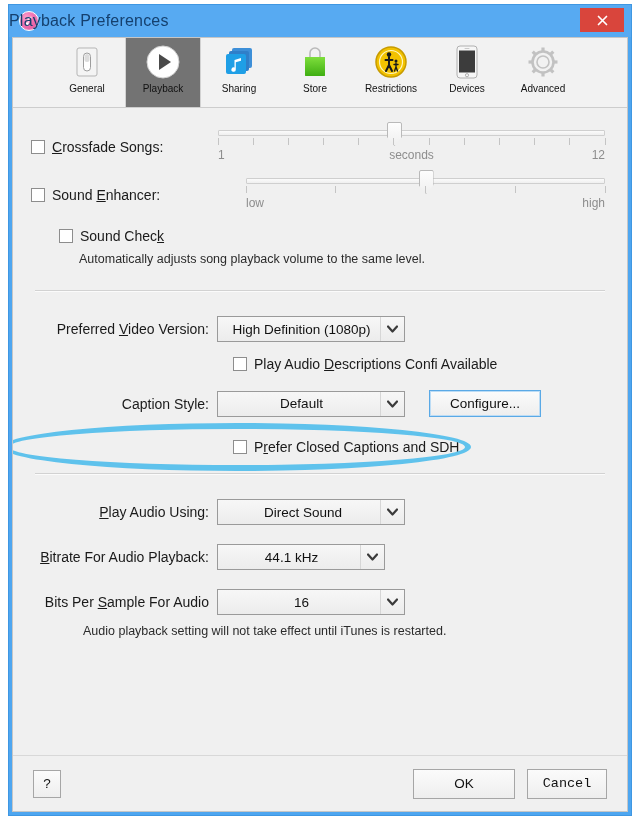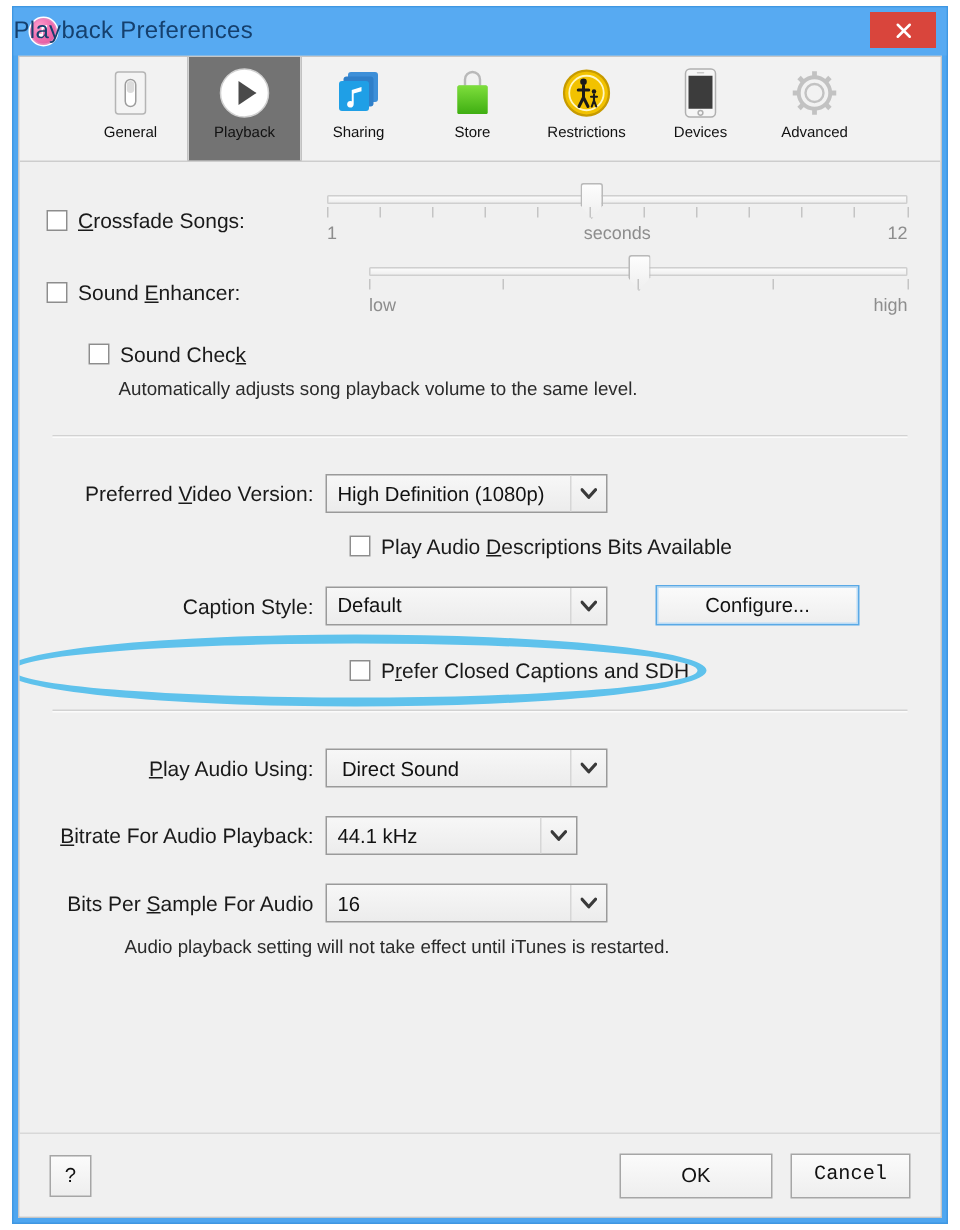--- a/index.html
+++ b/index.html
@@ -146,20 +146,21 @@
   .select {
     position: relative;
     height: 26px;
     background: linear-gradient(#f7f7f7,#ececec);
     border: 1px solid #9a9a9a;
     display: flex; align-items: center;
     padding: 0 26px 0 7px;
     font-size: 13.5px; color: #111;
     cursor: pointer;
     white-space: nowrap;
+    justify-content: center;
   }
   .select .arrow {
     position: absolute; right: 0; top: 0; bottom: 0; width: 24px;
     display: flex; align-items: center; justify-content: center;
     border-left: 1px solid #d6d6d6;
   }
   .btn {
     height: 27px;
     background: linear-gradient(#fbfbfb,#eeeeee);
     border: 1px solid #a6a6a6;
@@ -383,34 +384,34 @@
           <span class="arrow">
             <svg width="11" height="8" viewBox="0 0 11 8">
                 <path d="M1 1.5 L5.5 6.5 L10 1.5" fill="none" stroke="#3a3a3a" stroke-width="2.2" stroke-linecap="round" stroke-linejoin="round"></path>
               </svg>
           </span>
         </div>
       </div>
 
       <div class="row" style="margin-top:14px; padding-left:202px;">
         <div class="cb"></div>
-        <div class="cblabel"><span>Play Audio </span><span class="u">D</span><span>escriptions Bits Available</span></div>
+        <div class="cblabel"><span>Play Audio </span><span class="u">D</span><span>escriptions Confi Available</span></div>
       </div>
 
       <div class="row" style="margin-top:18px;">
         <div class="flabel" style="width:178px;">Caption Style:</div>
         <div class="select" style="width:188px; margin-left:8px;">
           <span>Default</span>
           <span class="arrow">
             <svg width="11" height="8" viewBox="0 0 11 8">
                 <path d="M1 1.5 L5.5 6.5 L10 1.5" fill="none" stroke="#3a3a3a" stroke-width="2.2" stroke-linecap="round" stroke-linejoin="round"></path>
               </svg>
           </span>
         </div>
-        <div class="btn focus" style="width:136px; margin-left:32px;">
+        <div class="btn focus" style="width:112px; margin-left:24px;">
           <span><span>Confi</span><span class="u">g</span><span>ure...</span></span>
         </div>
       </div>
 
       <div class="row" style="margin-top:22px; padding-left:202px;">
         <div class="cb"></div>
         <div class="cblabel"><span>P</span><span class="u">r</span><span>efer Closed Captions and SDH</span></div>
       </div>
 
       <div id="highlight" style="border-color: rgb(95, 194, 236); left: -10px; top: 315px; width: 468px; height: 48px;"></div>

